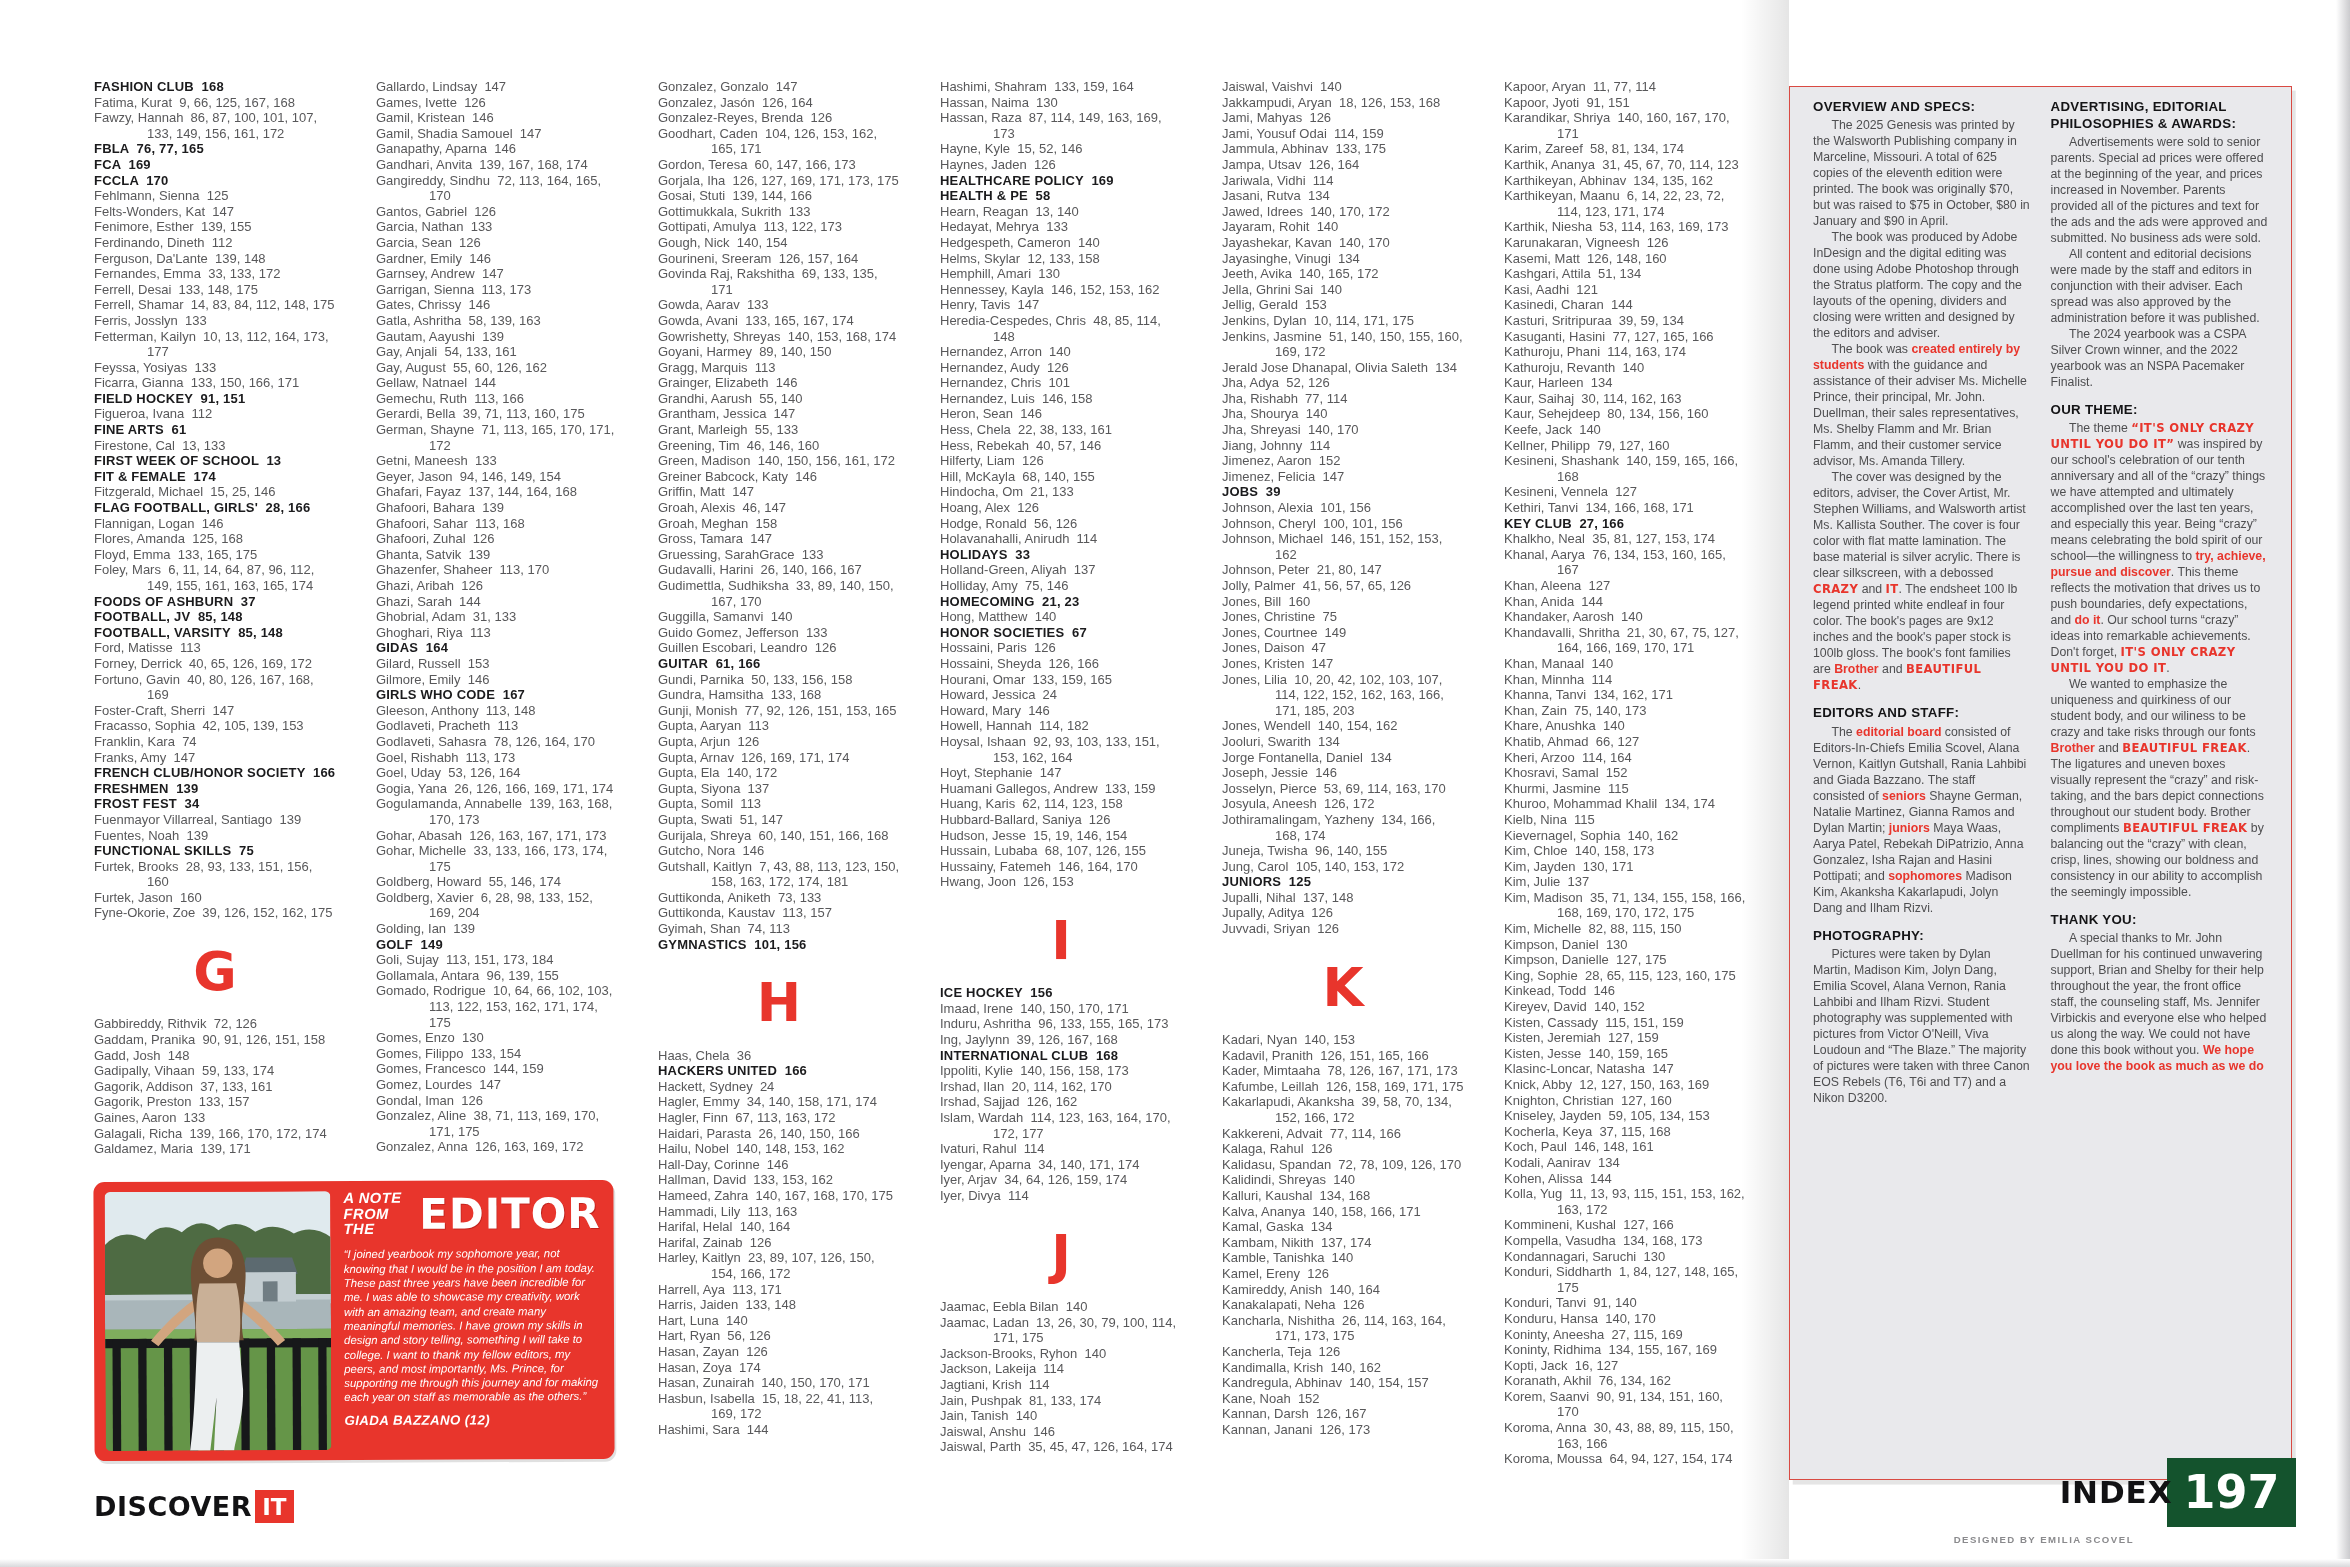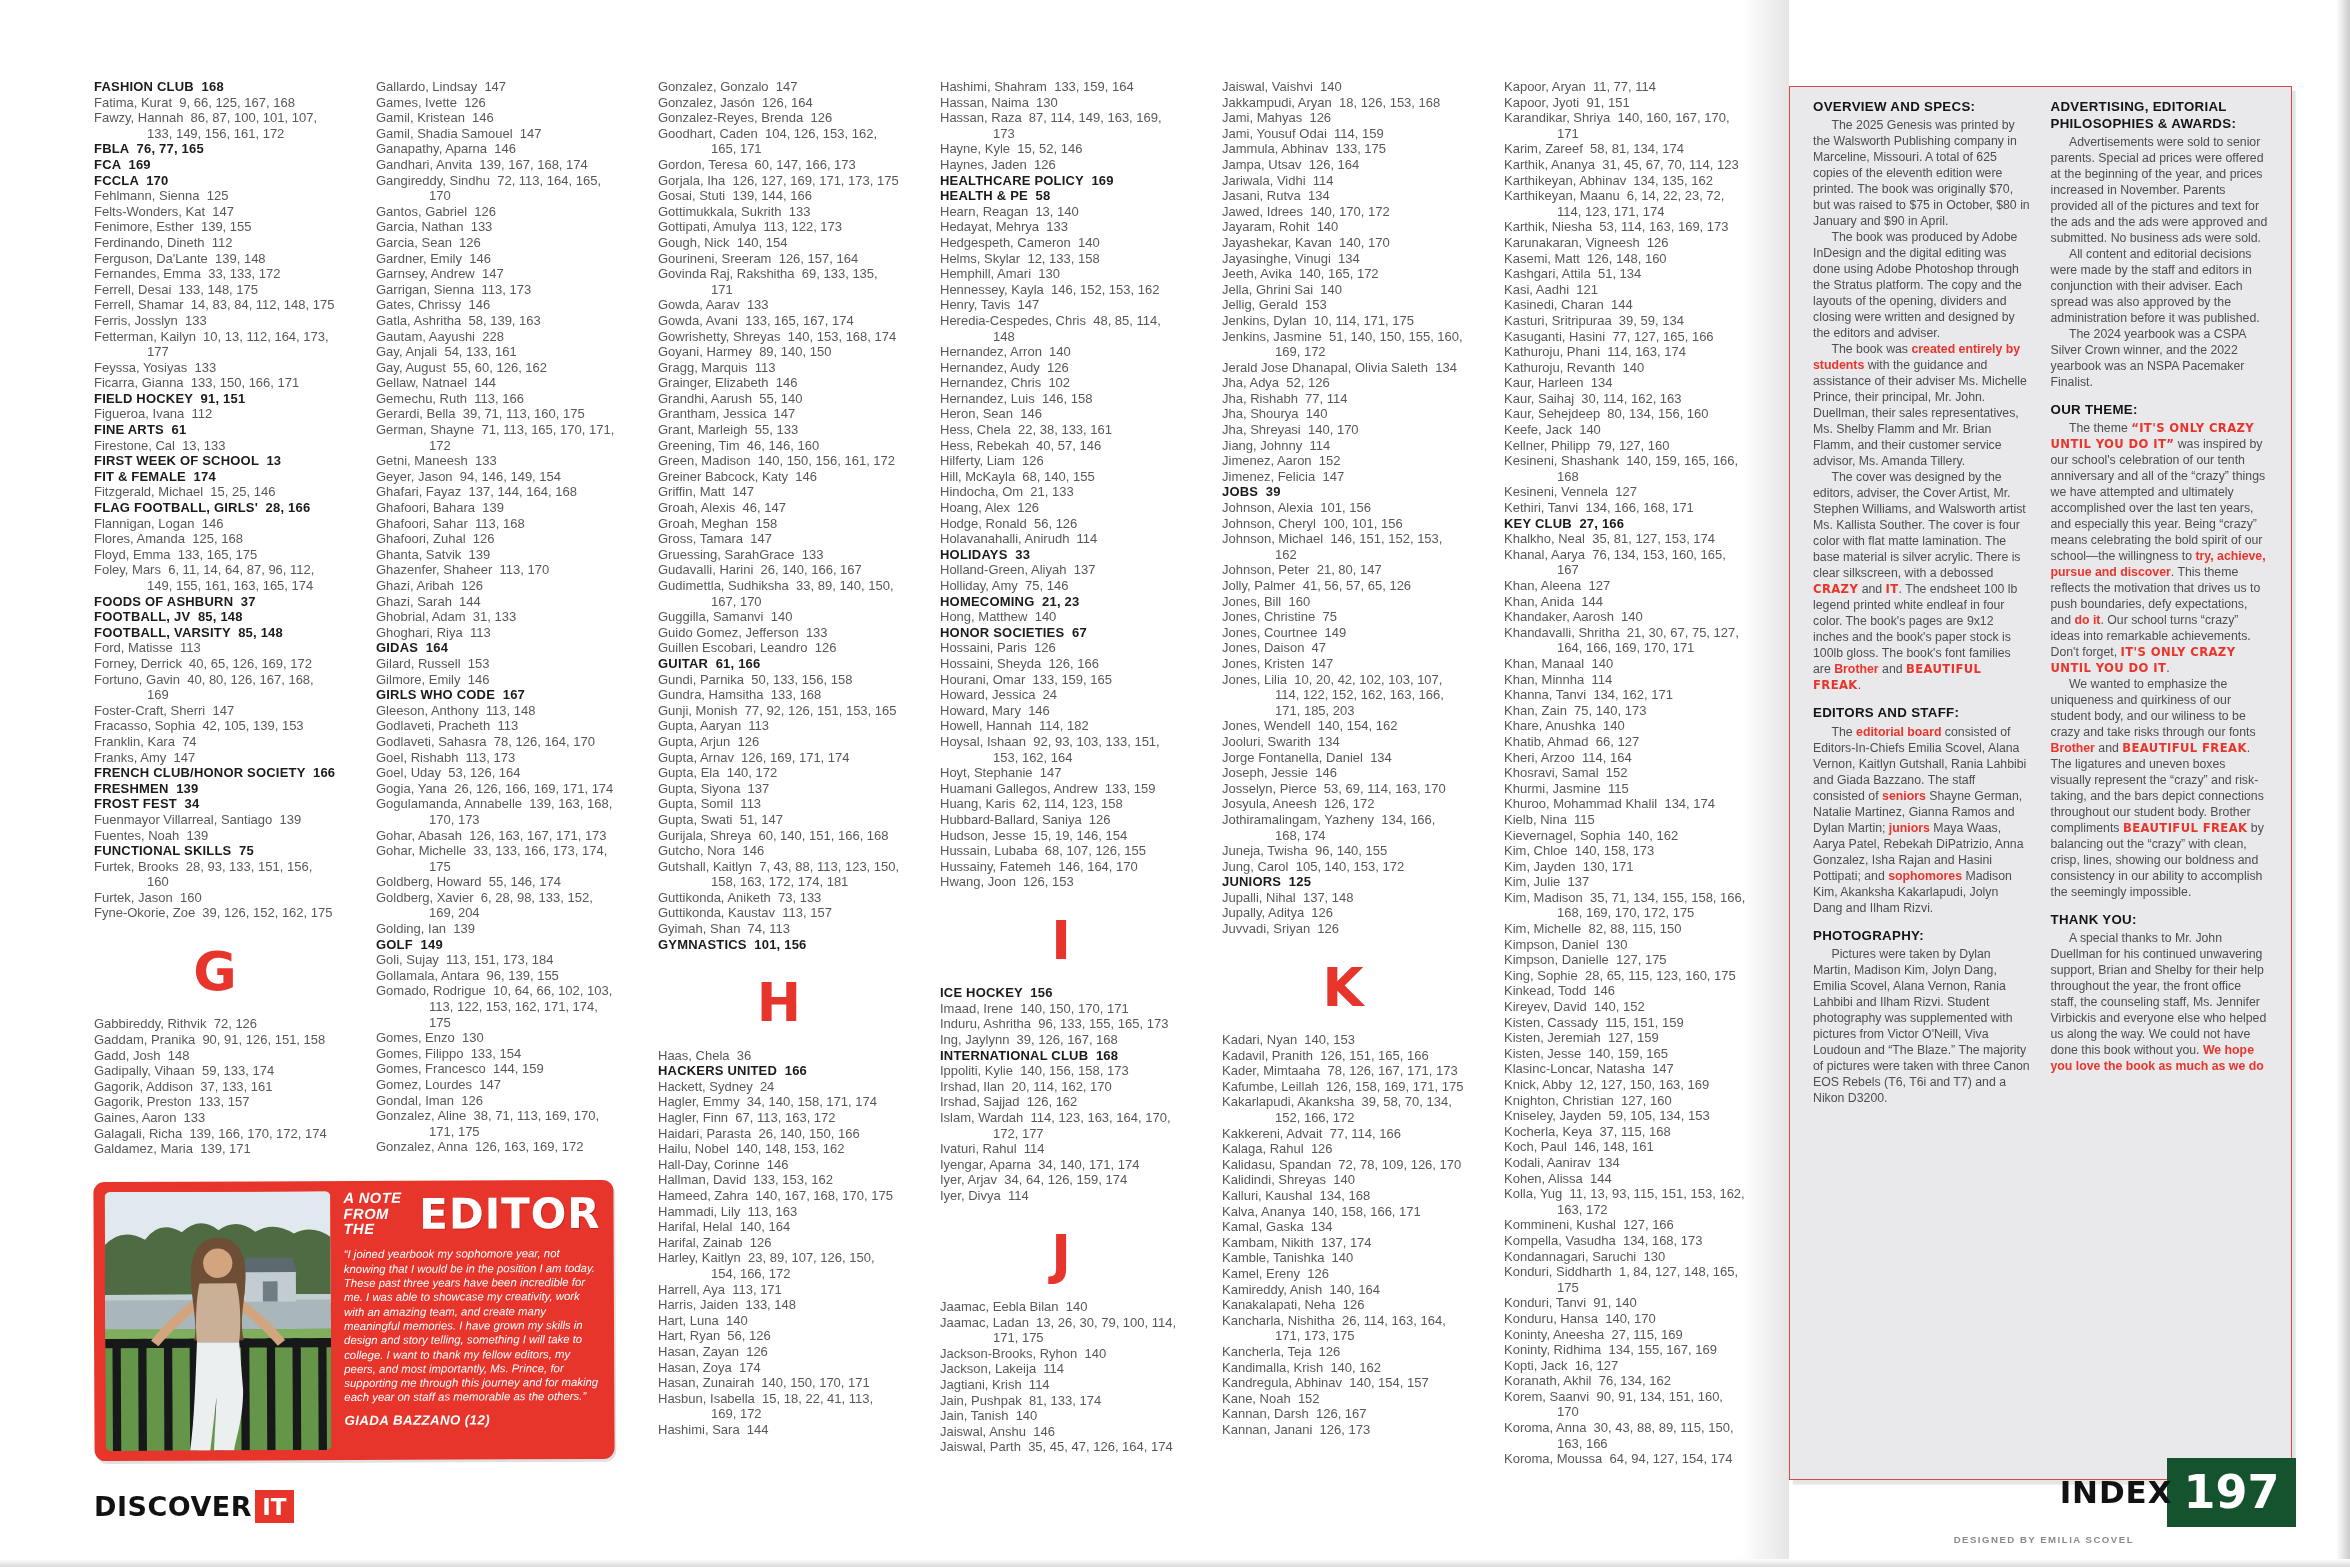--- a/index.html
+++ b/index.html
@@ -119,21 +119,21 @@
       <div class="ix-e">Gandhari, Anvita  139, 167, 168, 174</div>
       <div class="ix-e">Gangireddy, Sindhu  72, 113, 164, 165, 170</div>
       <div class="ix-e">Gantos, Gabriel  126</div>
       <div class="ix-e">Garcia, Nathan  133</div>
       <div class="ix-e">Garcia, Sean  126</div>
       <div class="ix-e">Gardner, Emily  146</div>
       <div class="ix-e">Garnsey, Andrew  147</div>
       <div class="ix-e">Garrigan, Sienna  113, 173</div>
       <div class="ix-e">Gates, Chrissy  146</div>
       <div class="ix-e">Gatla, Ashritha  58, 139, 163</div>
-      <div class="ix-e">Gautam, Aayushi  228</div>
+      <div class="ix-e">Gautam, Aayushi  139</div>
       <div class="ix-e">Gay, Anjali  54, 133, 161</div>
       <div class="ix-e">Gay, August  55, 60, 126, 162</div>
       <div class="ix-e">Gellaw, Natnael  144</div>
       <div class="ix-e">Gemechu, Ruth  113, 166</div>
       <div class="ix-e">Gerardi, Bella  39, 71, 113, 160, 175</div>
       <div class="ix-e">German, Shayne  71, 113, 165, 170, 171, 172</div>
       <div class="ix-e">Getni, Maneesh  133</div>
       <div class="ix-e">Geyer, Jason  94, 146, 149, 154</div>
       <div class="ix-e">Ghafari, Fayaz  137, 144, 164, 168</div>
       <div class="ix-e">Ghafoori, Bahara  139</div>
@@ -262,21 +262,21 @@
       <div class="ix-e">Hearn, Reagan  13, 140</div>
       <div class="ix-e">Hedayat, Mehrya  133</div>
       <div class="ix-e">Hedgespeth, Cameron  140</div>
       <div class="ix-e">Helms, Skylar  12, 133, 158</div>
       <div class="ix-e">Hemphill, Amari  130</div>
       <div class="ix-e">Hennessey, Kayla  146, 152, 153, 162</div>
       <div class="ix-e">Henry, Tavis  147</div>
       <div class="ix-e">Heredia-Cespedes, Chris  48, 85, 114, 148</div>
       <div class="ix-e">Hernandez, Arron  140</div>
       <div class="ix-e">Hernandez, Audy  126</div>
-      <div class="ix-e">Hernandez, Chris  102</div>
+      <div class="ix-e">Hernandez, Chris  101</div>
       <div class="ix-e">Hernandez, Luis  146, 158</div>
       <div class="ix-e">Heron, Sean  146</div>
       <div class="ix-e">Hess, Chela  22, 38, 133, 161</div>
       <div class="ix-e">Hess, Rebekah  40, 57, 146</div>
       <div class="ix-e">Hilferty, Liam  126</div>
       <div class="ix-e">Hill, McKayla  68, 140, 155</div>
       <div class="ix-e">Hindocha, Om  21, 133</div>
       <div class="ix-e">Hoang, Alex  126</div>
       <div class="ix-e">Hodge, Ronald  56, 126</div>
       <div class="ix-e">Holavanahalli, Anirudh  114</div>

